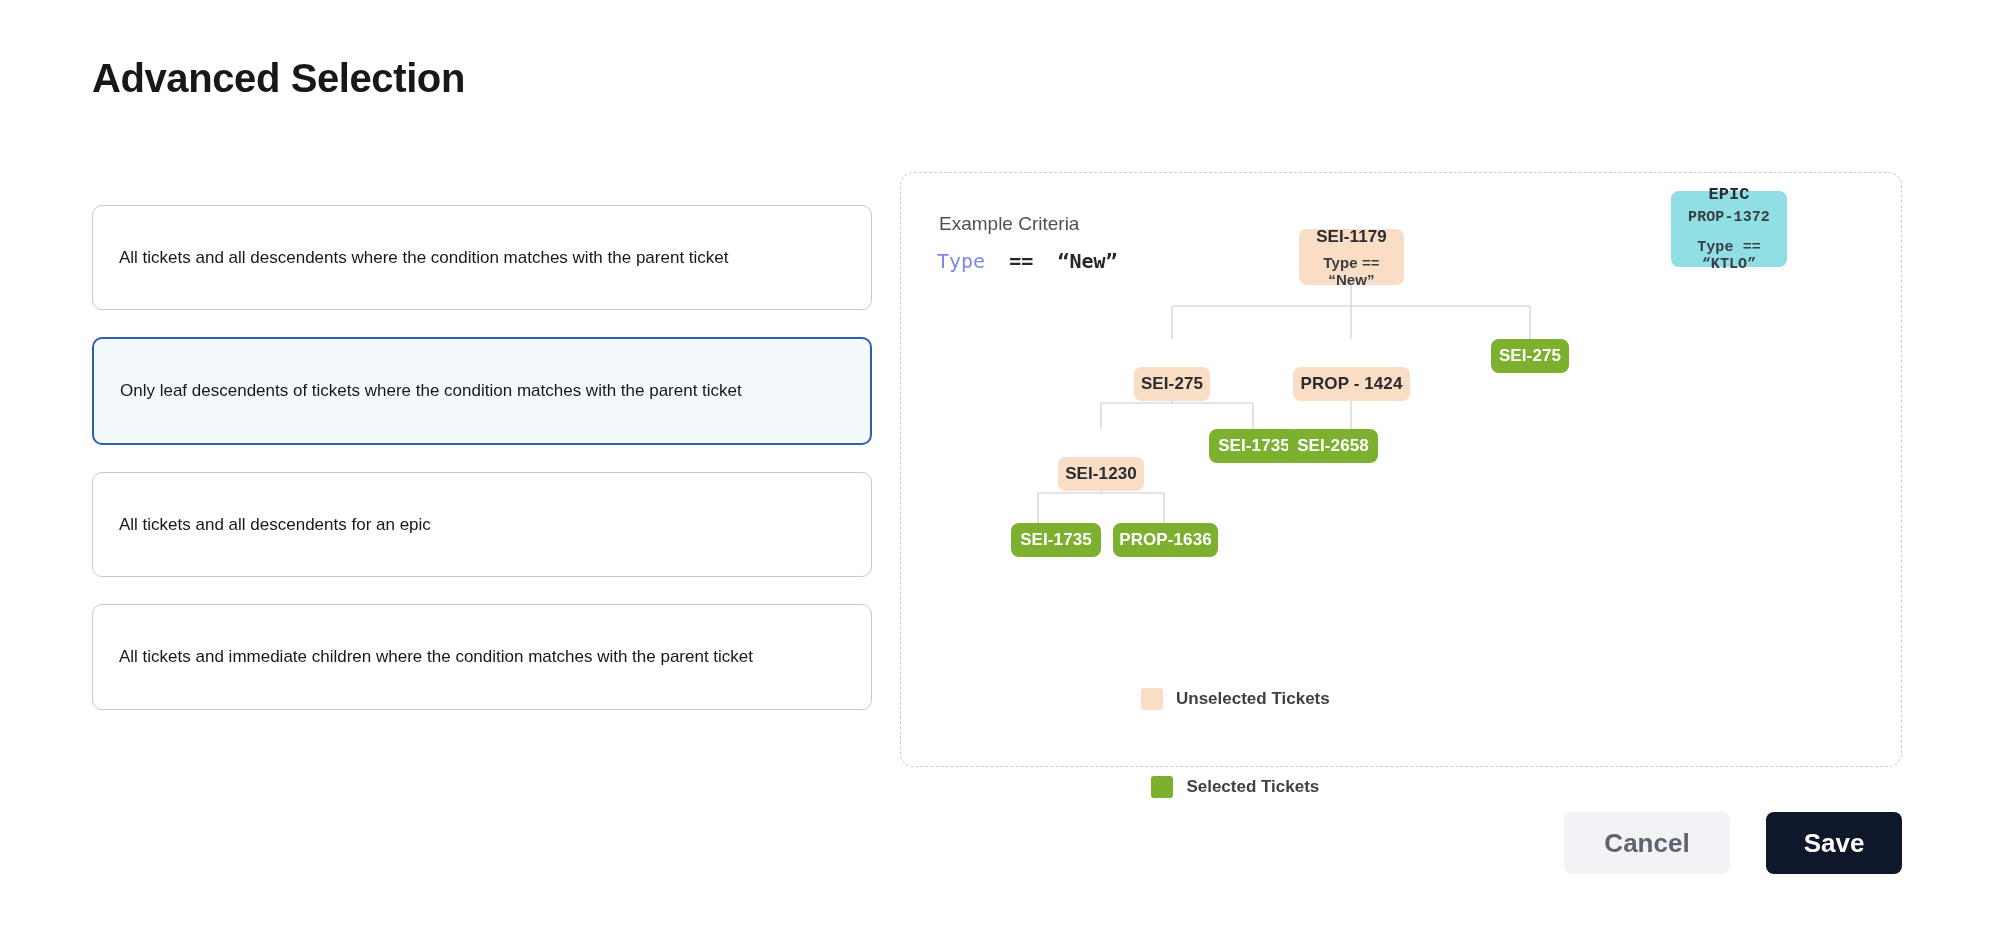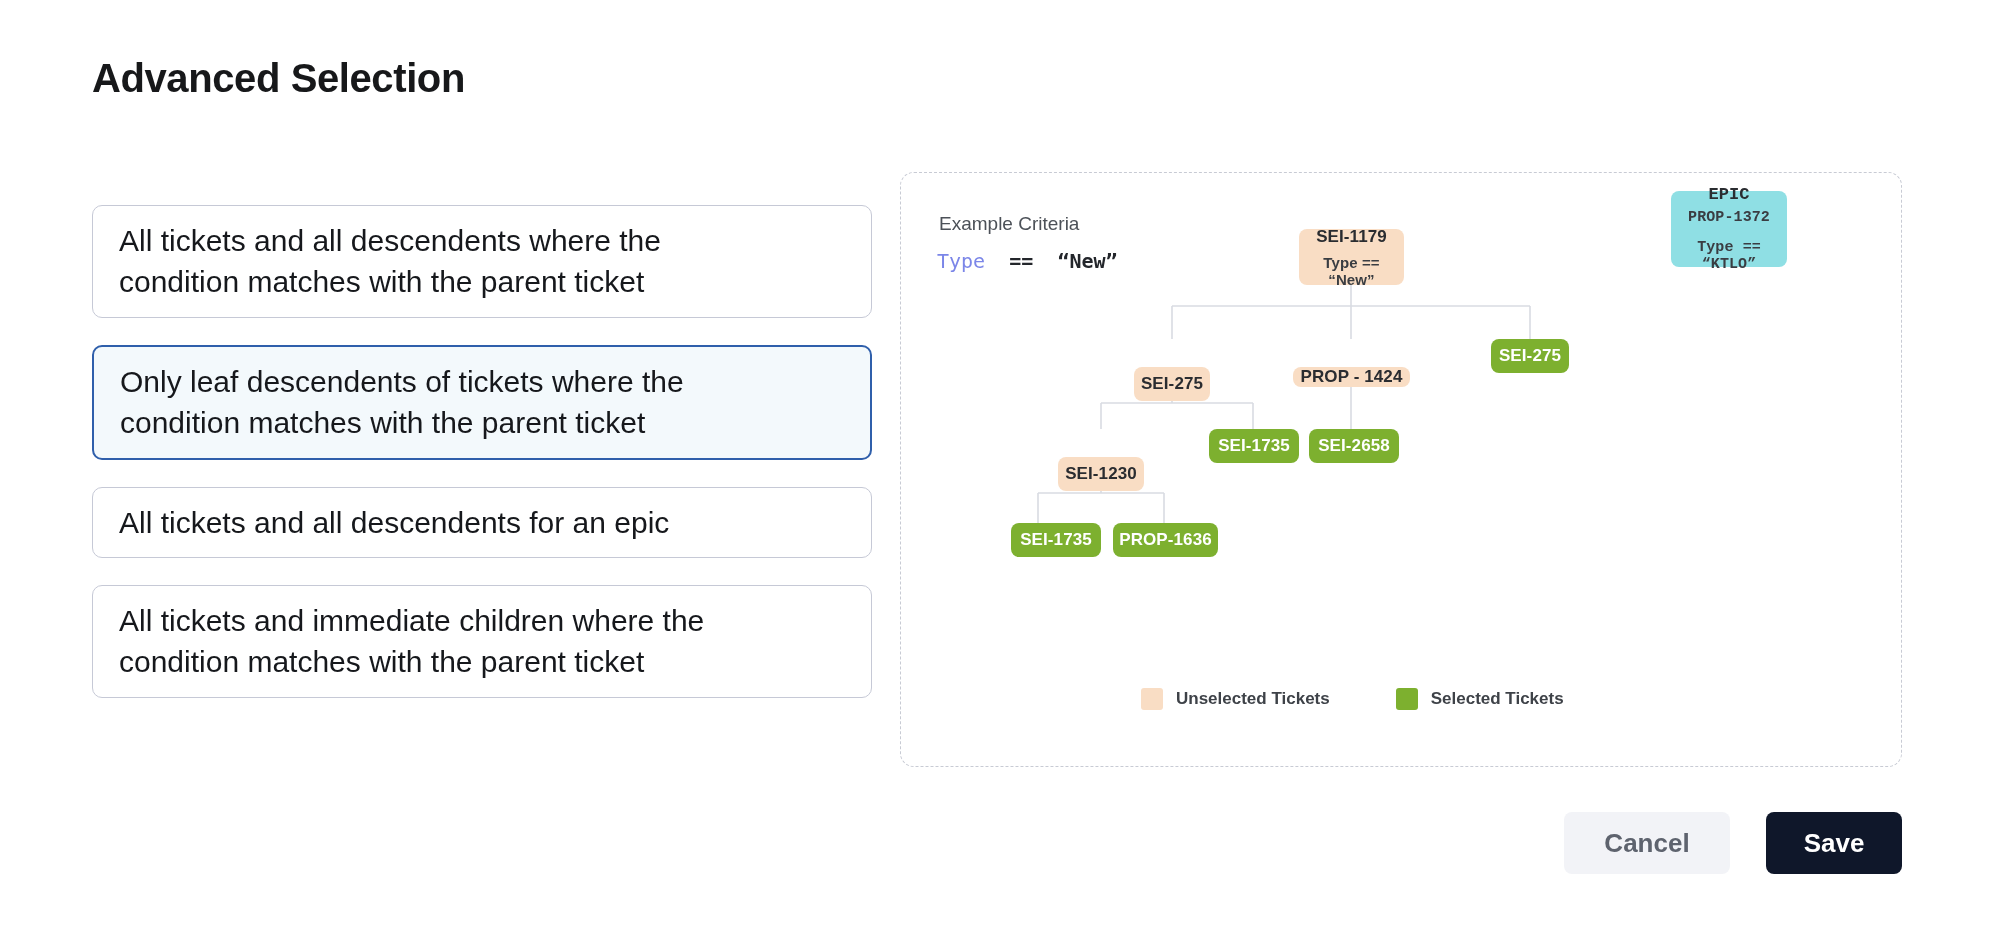--- a/index.html
+++ b/index.html
@@ -26,23 +26,23 @@
   
   .options {
     position: absolute;
     left: 92px; top: 205px;
     width: 780px;
   }
   .option-card {
     border: 1.5px solid #c6c9d6;
     border-radius: 10px;
     background: #ffffff;
-    padding: 14px 26px;
+    padding: 40px 26px;
     margin-bottom: 27px;
-    font-size: 30px;
+    font-size: 17px;
     line-height: 1.38;
     color: #16181c;
     cursor: pointer;
   }
   .option-card:last-child { margin-bottom: 0; }
   .option-card.selected {
     border: 2px solid #2f5fab;
     background: #f3f9fc;
   }
   .option-card .opt-text { display: block; max-width: 660px; }
@@ -100,20 +100,21 @@
     color: #3a3d42;
   }
 
   
   .legend {
     position: absolute;
     left: 240px; top: 515px;
     display: flex;
     align-items: center;
     gap: 66px;
+    flex-direction: column;
   }
   .legend-item { display: flex; align-items: center; gap: 13px; }
   .legend-swatch { width: 22px; height: 22px; border-radius: 3px; }
   .legend-text { font-size: 17px; font-weight: 700; color: #3e4248; }
 
   
   .footer {
     position: absolute;
     right: 88px; top: 812px;
     display: flex;
@@ -202,37 +203,37 @@
       <div class="node epic-n" style="left:770px; top:18px; width:116px; height:76px;font-family:Liberation Mono, monospace;">
         <span>EPIC</span>
         <span class="sub" style="margin-top:5px">PROP-1372</span>
         <span class="sub" style="margin-top:13px">Type == “KTLO”</span>
       </div>
 
       <div class="node unselected" style="left:233px; top:166px; width:76px; height:34px;">
         <span>SEI-275</span>
       </div>
 
-      <div class="node unselected" style="left:392px; top:166px; width:117px; height:20px;">
+      <div class="node unselected" style="left:392px; top:166px; width:117px; height:34px;">
         <span>PROP - 1424</span>
       </div>
 
       <div class="node selected-n" style="left:590px; top:166px; width:78px; height:34px;">
         <span>SEI-275</span>
       </div>
 
       <div class="node unselected" style="left:157px; top:256px; width:86px; height:34px;">
         <span>SEI-1230</span>
       </div>
 
       <div class="node selected-n" style="left:308px; top:256px; width:90px; height:34px;">
         <span>SEI-1735</span>
       </div>
 
-      <div class="node selected-n" style="left:408px; top:256px; width:90px; height:34px;">
+      <div class="node selected-n" style="left:387px; top:256px; width:90px; height:34px;">
         <span>SEI-2658</span>
       </div>
 
       <div class="node selected-n" style="left:110px; top:350px; width:90px; height:34px;">
         <span>SEI-1735</span>
       </div>
 
       <div class="node selected-n" style="left:212px; top:350px; width:105px; height:34px;">
         <span>PROP-1636</span>
       </div>

